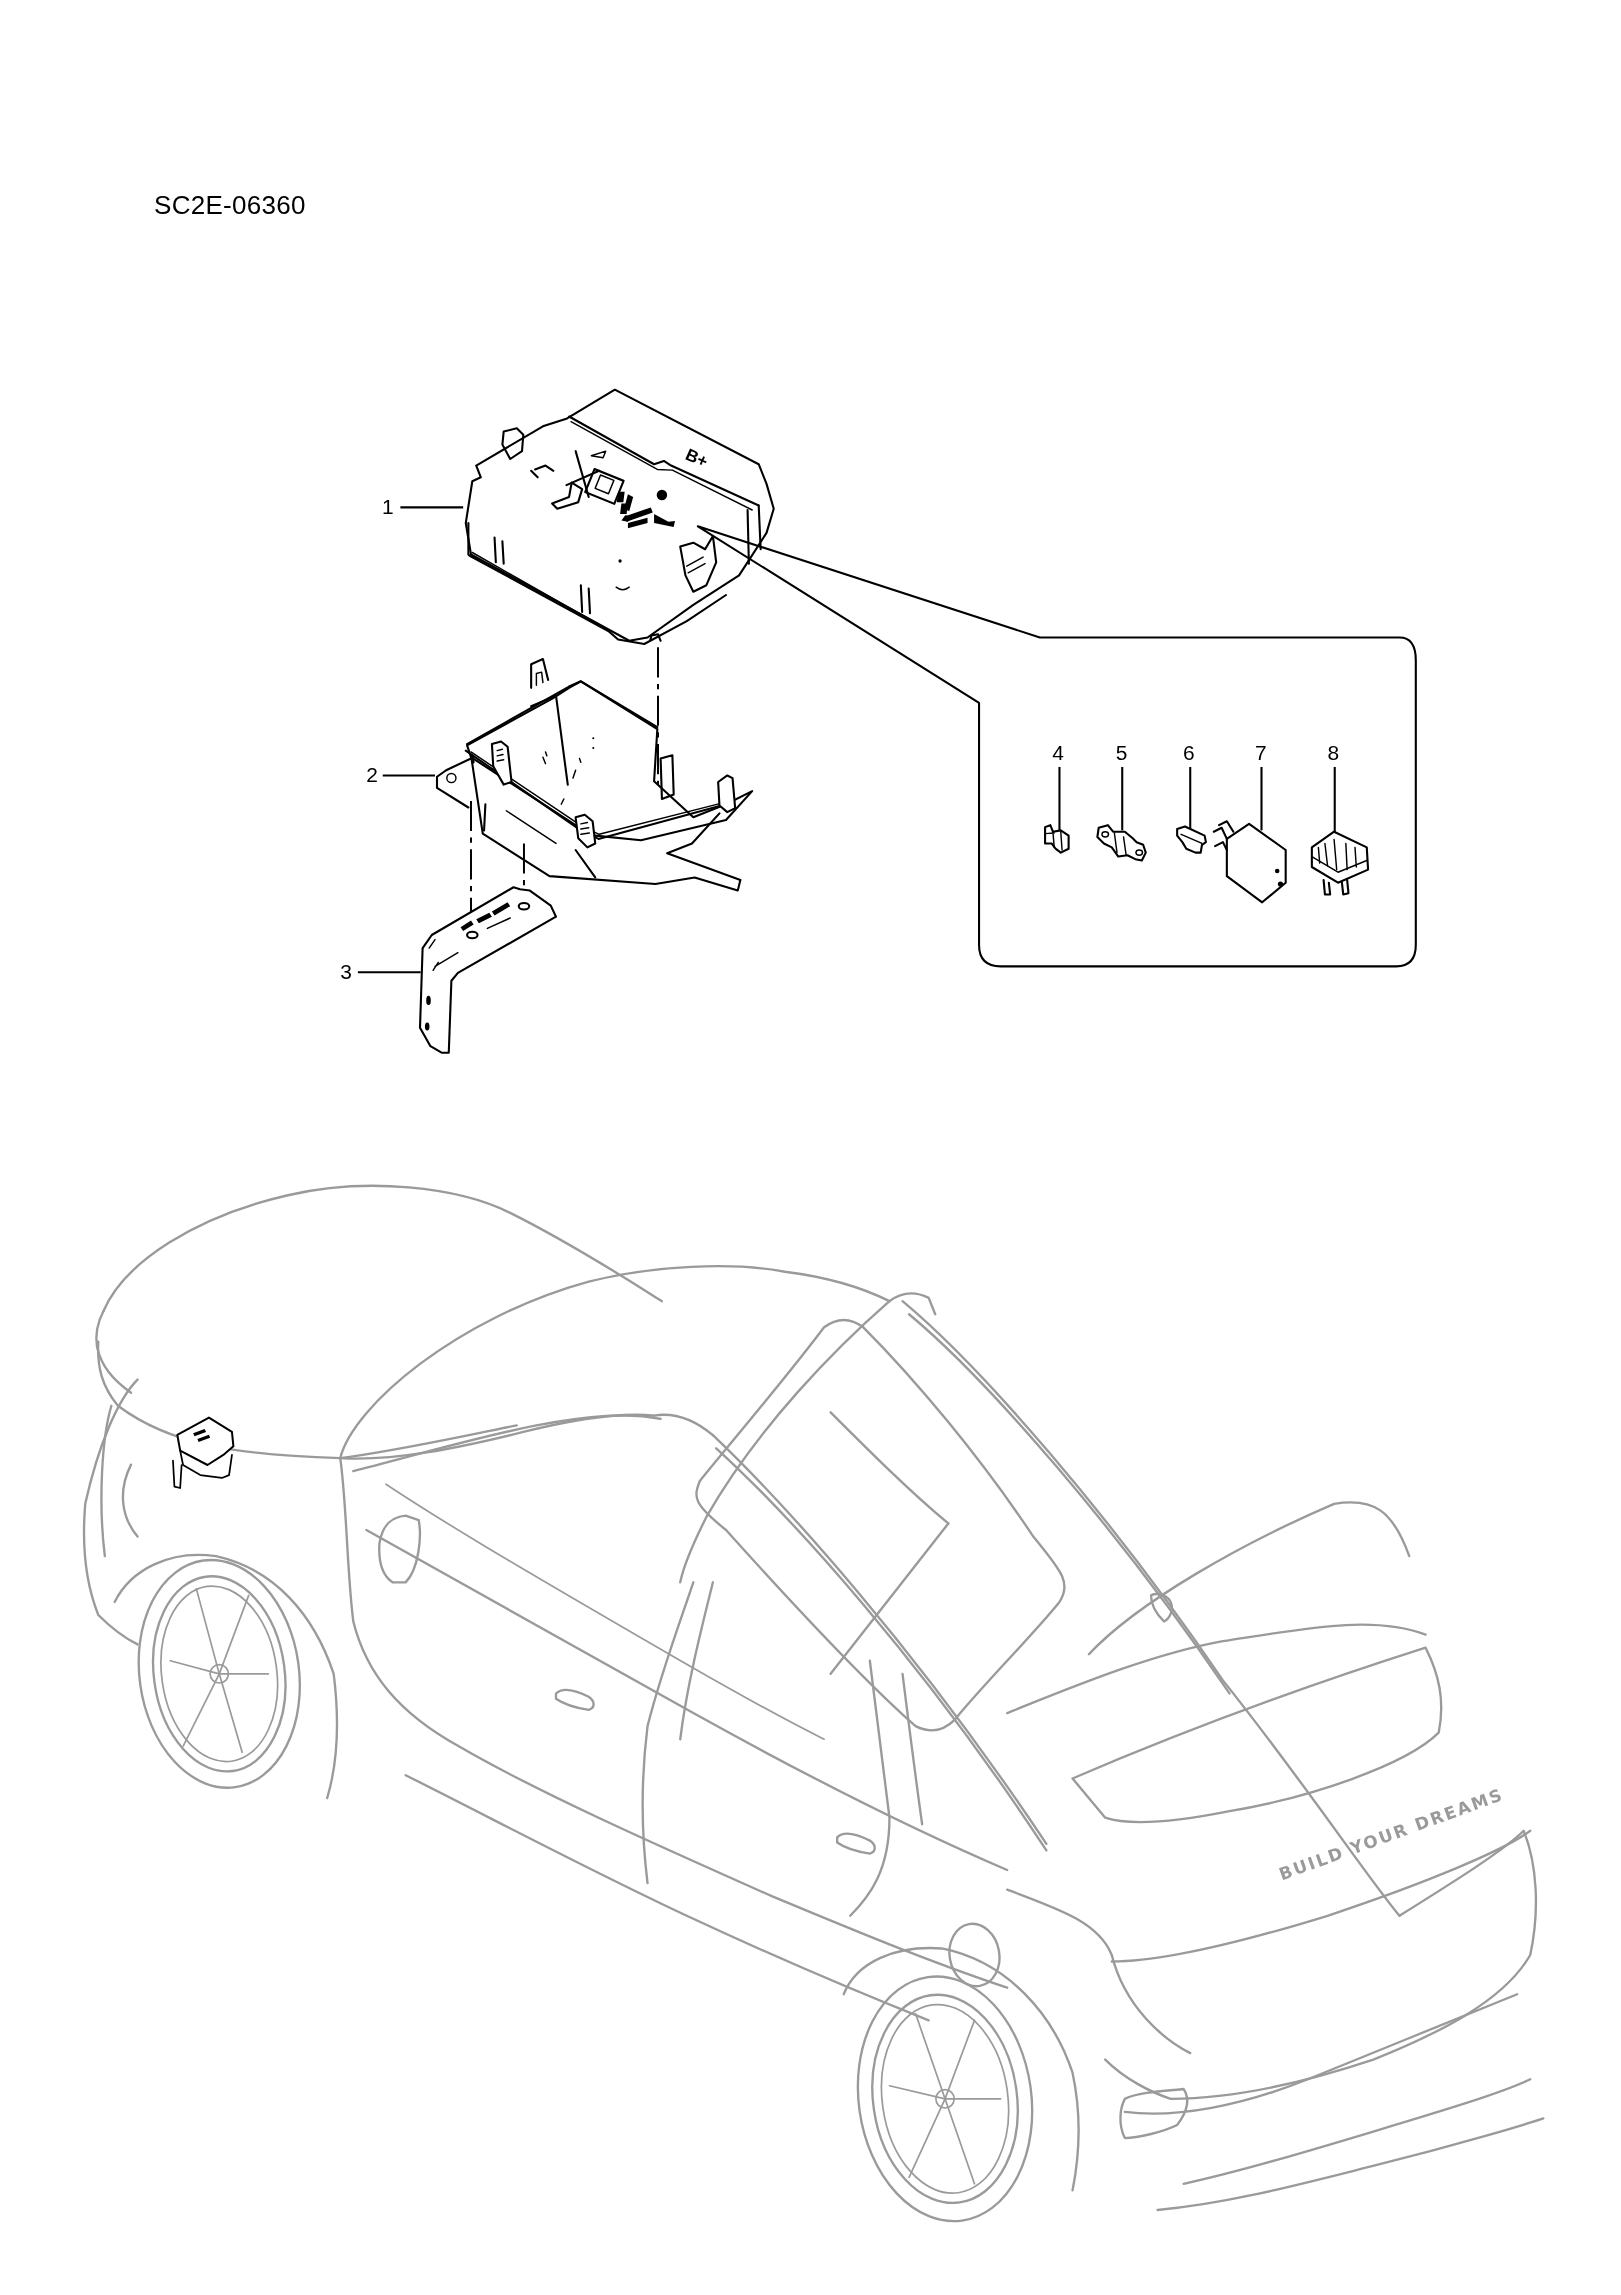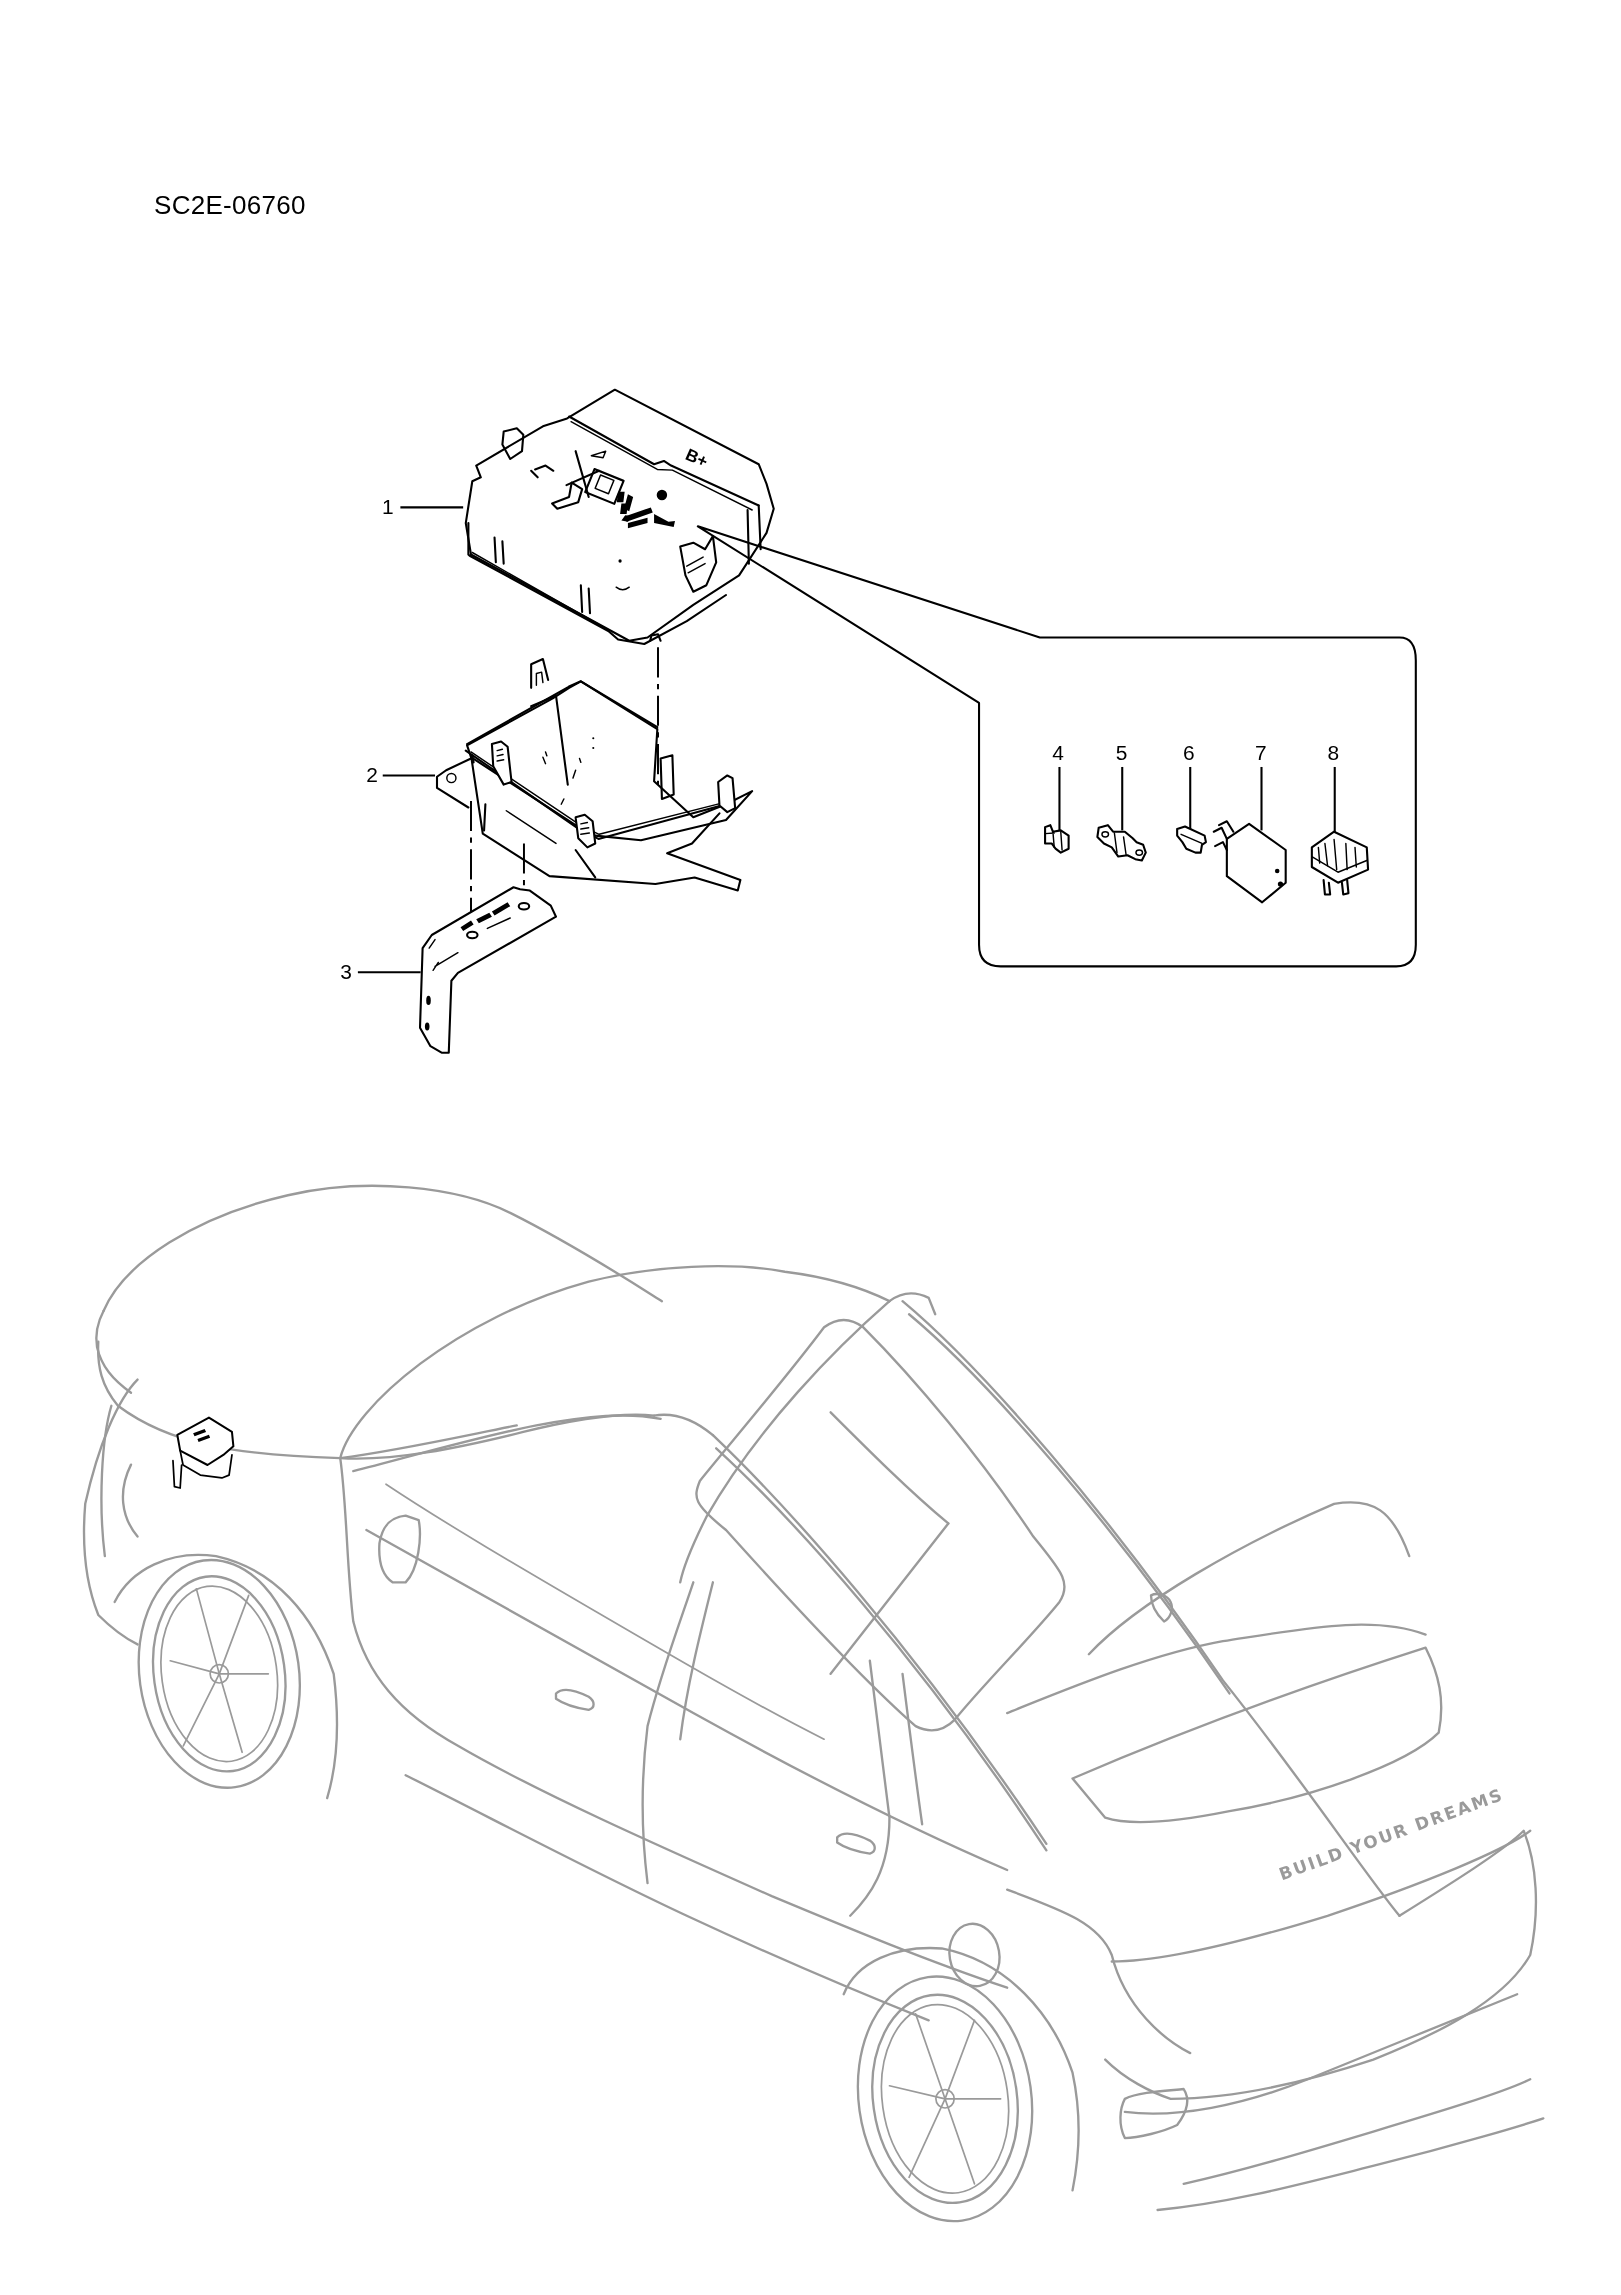--- a/index.html
+++ b/index.html
@@ -13,21 +13,21 @@
   .dash { fill: none; stroke: #000; stroke-width: 3; stroke-dasharray: 46 10 8 10; }
   .car { fill: none; stroke: #9a9a9a; stroke-width: 3.6; stroke-linejoin: round; stroke-linecap: round; }
   .car-thin { fill: none; stroke: #9a9a9a; stroke-width: 2.6; stroke-linejoin: round; stroke-linecap: round; }
   .callout-num { font-family: "Liberation Sans", sans-serif; font-size: 32px; fill: #000; }
   .leader { stroke: #000; stroke-width: 3.2; fill: none; }
   .slogan { font-family: "DejaVu Sans", sans-serif; font-weight: bold; font-size: 26px; fill: #9a9a9a; letter-spacing: 3px; }
 </style>
 </head>
 <body>
 
-<div class="doc-code">SC2E-06760</div>
+<div class="doc-code">SC2E-06360</div>
 
 <svg class="canvas" width="1622" height="2295" viewBox="0 0 2480 3510" xmlns="http://www.w3.org/2000/svg">
 
   <g>
 
     <path class="ink white-fill" d="M722,736 L735,730 L728,712 L830,652 L867,640 L940,596 L1160,710 L1172,740 L1183,778 L1172,815 L1130,880 L1060,925 L990,975 L962,980 L720,848 L712,800 Z"></path>
 
     <path class="ink" d="M870,637 L1000,710 L1015,705 L1026,712 L1160,773"></path>
     <path class="ink-thin" d="M873,645 L1005,718 L1028,719 L1150,780"></path>
 

